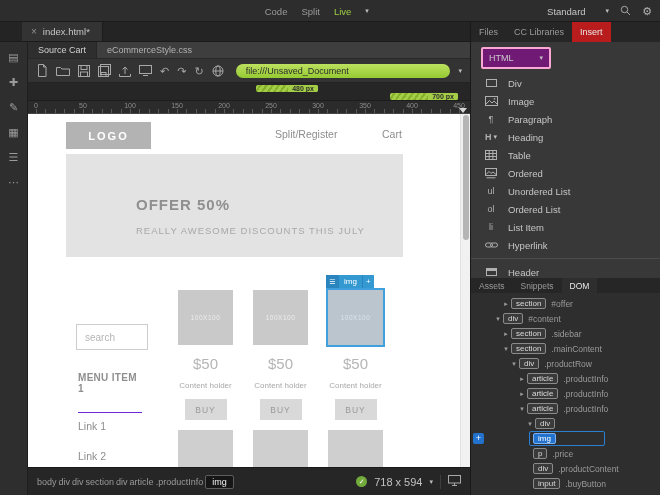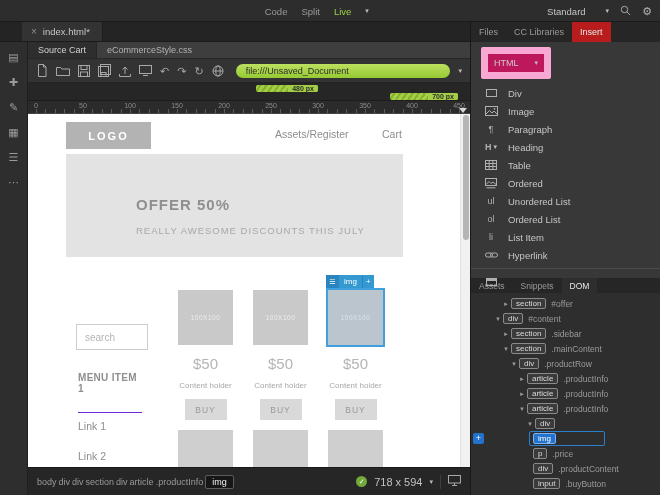--- a/index.html
+++ b/index.html
@@ -98,21 +98,21 @@
   .check-circle { width:11px; height:11px; border-radius:50%; background:#73aa3c; color:#fff; font-size:7px; line-height:11px; text-align:center; }
   .size-text { color:#c2c2c2; font-size:11px; }
   .status-divider { width:1px; height:14px; background:#3e3e3e; }
 
   
   .right-panel { width:190px; background:#383838; border-left:1px solid #191919; display:flex; flex-direction:column; }
   .panel-tabs { height:20px; background:#262626; display:flex; align-items:stretch; }
   .panel-tab { padding:0 8px; display:flex; align-items:center; color:#9a9a9a; font-size:9px; }
   .panel-tab.active { background:#b91c1c; color:#e8e8e8; }
   .insert-panel { height:236px; }
-  .category-select { width:70px; height:16px; background:#be185d; border:7px solid #f9a8d4; border-radius:2px; margin:5px 0 5px 10px;
+  .category-select { width:70px; height:16px; background:#701a75; border:2px solid #f9a8d4; border-radius:2px; margin:5px 0 5px 10px;
                      display:flex; align-items:center; justify-content:space-between; padding:9px 6px; color:#cccccc; }
   .insert-item { height:18px; display:flex; align-items:center; padding-left:12px; gap:9px; color:#c6c6c6; font-size:9.5px; }
   .ins-icon { width:16px; display:flex; justify-content:center; align-items:center; color:#b0b0b0; font-size:10px; gap:2px; }
   .ic-box { width:11px; height:8px; border:1px solid #b0b0b0; display:inline-block; }
   .ic-box.header { position:relative; }
   .ic-box.header::after { content:""; position:absolute; left:0; top:0; right:0; height:2px; background:#b0b0b0; }
   .ins-glyph { font-size:9px; color:#b0b0b0; }
   .ins-glyph.bold { font-weight:bold; }
   .insert-divider { border-top:1px solid #4b4b4b; margin:4px 0; }
   .bottom-tabs { height:15px; background:#262626; display:flex; align-items:stretch; }
@@ -266,21 +266,21 @@
             <span class="ruler-num" style="left:290px">300</span>
             <span class="ruler-num" style="left:337px">350</span>
             <span class="ruler-num" style="left:384px">400</span>
             <span class="ruler-num" style="left:431px">450</span>
             <span class="ruler-ticks"></span>
             <span class="ruler-marker"></span>
           </div>
 
           <div class="canvas">
             <div class="cv-logo">LOGO</div>
-            <span class="cv-login">Assets/Register</span>
+            <span class="cv-login">Split/Register</span>
             <span class="cv-cart">Cart</span>
 
             <div class="cv-hero">
               <div class="cv-hero-title">OFFER 50%</div>
               <div class="cv-hero-sub">REALLY AWESOME DISCOUNTS THIS JULY</div>
             </div>
 
             <input class="cv-search" placeholder="search" style="">
             <div class="cv-menu-title">MENU ITEM 1</div>
             <span class="cv-link" style="top:306px">Link 1</span>

